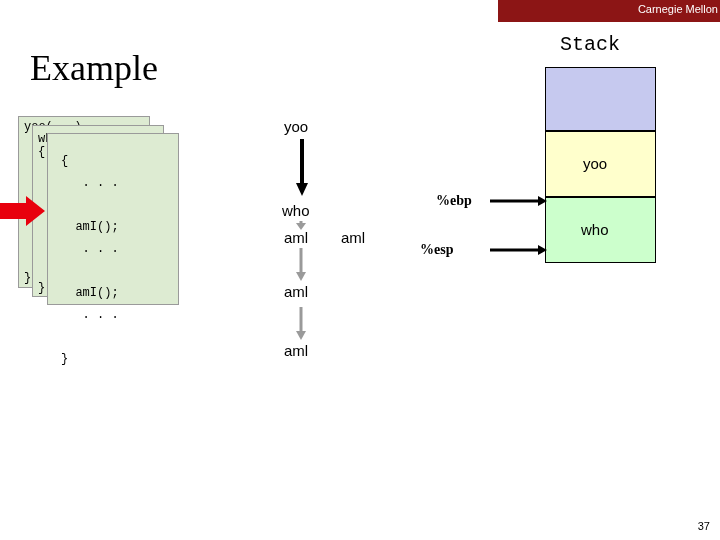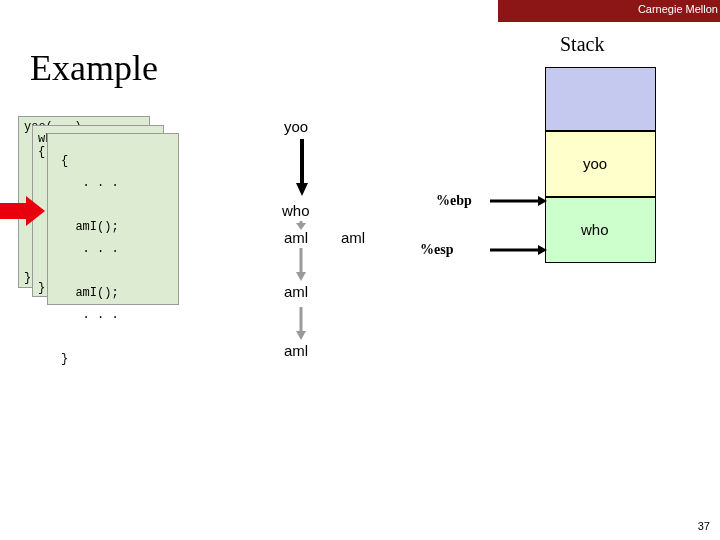--- a/index.html
+++ b/index.html
@@ -52,21 +52,21 @@
     font-size: 36px;
     color: #000000;
     font-family: Liberation Serif, serif;
   }
   .title-stack {
     position: absolute;
     left: 560px;
     top: 33px;
     font-size: 20px;
     color: #000000;
-    font-family: Liberation Serif, serif;
+    font-family: Liberation Mono, monospace;
   }
   
   .code-card {
     position: absolute;
     background: #ddebd2;
     border: 1px solid #9a9a9a;
     box-sizing: border-box;
   }
   .card-back {
     left: 18px;

